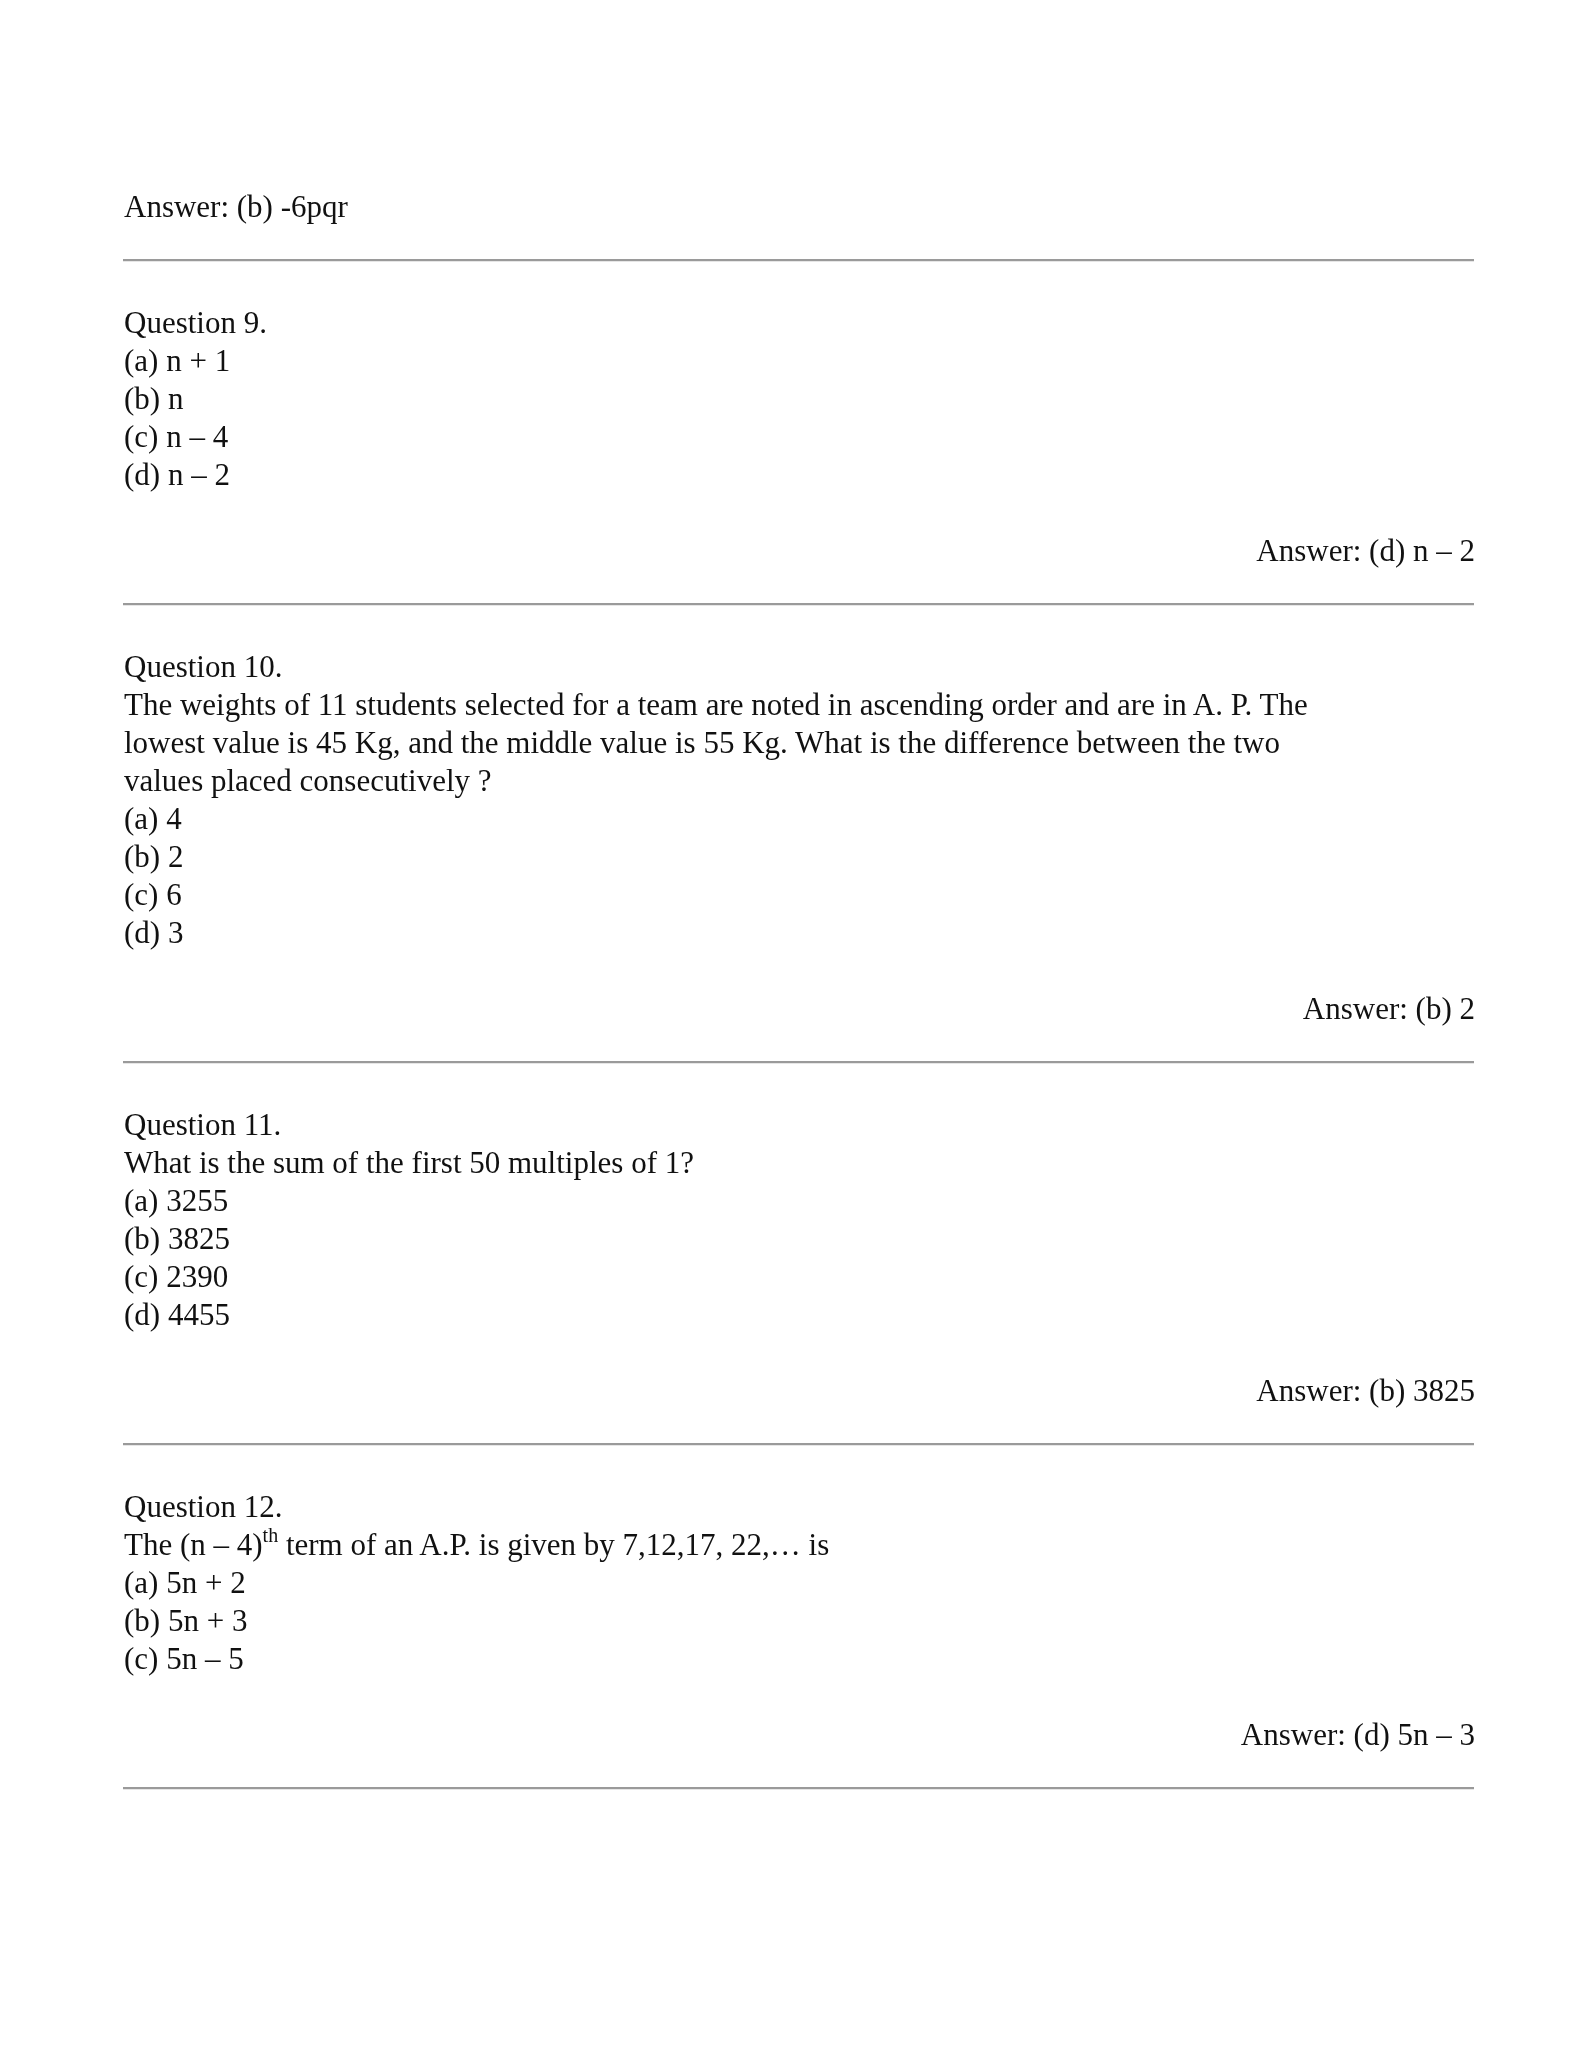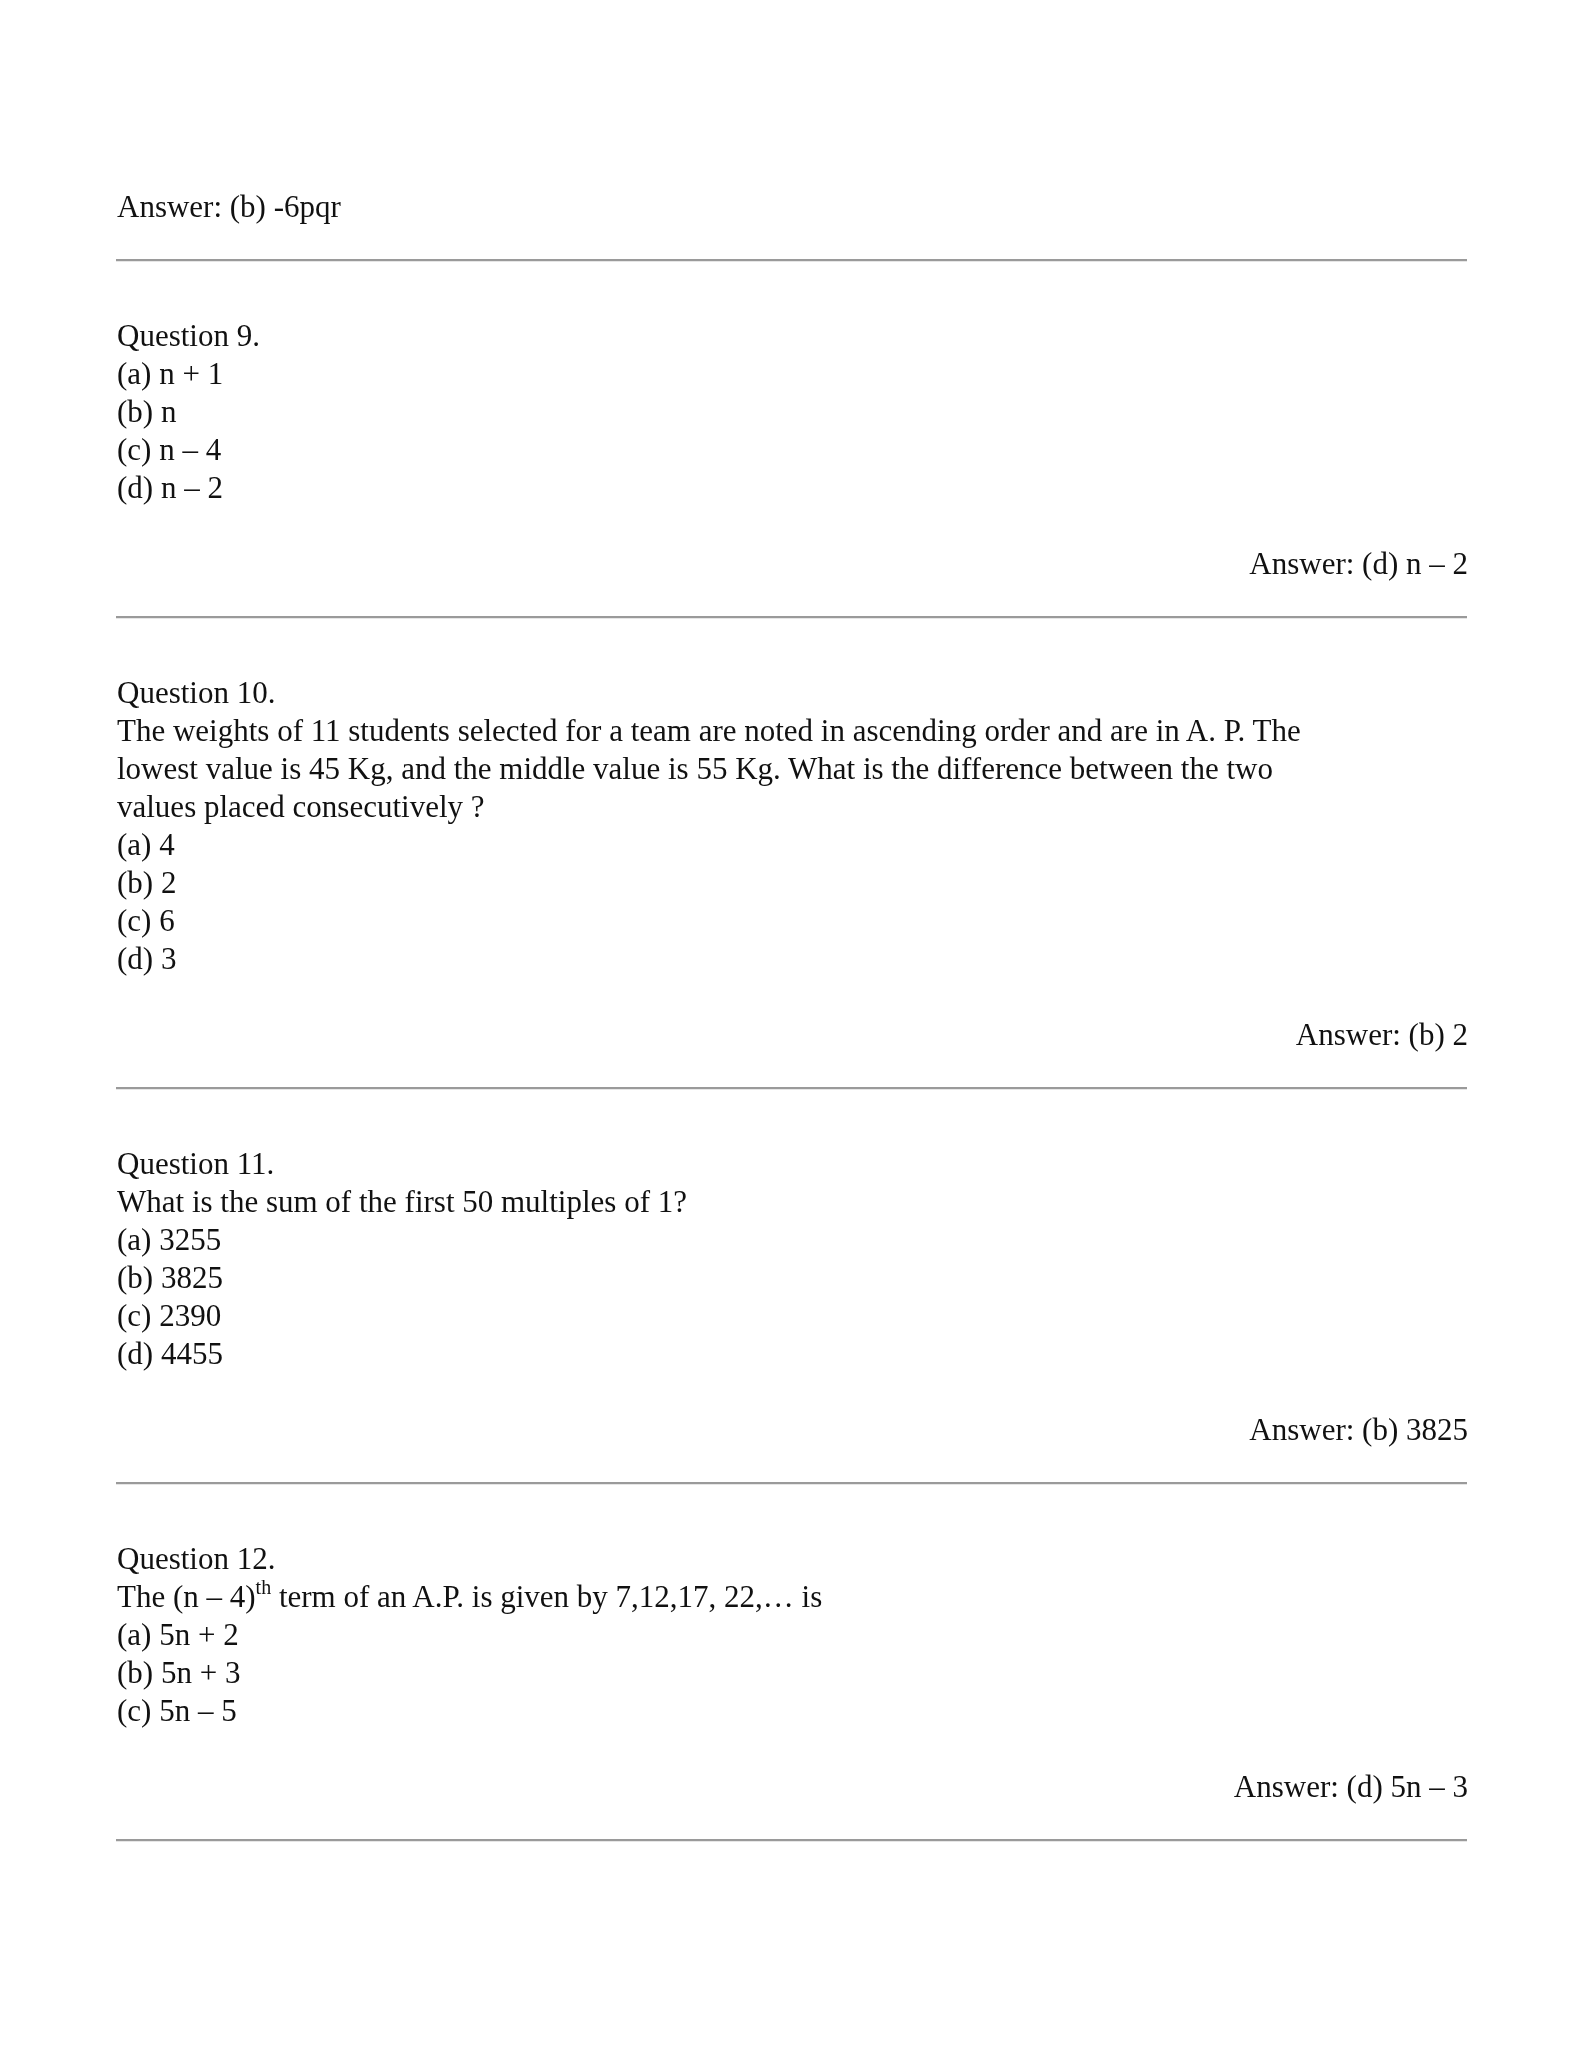--- a/index.html
+++ b/index.html
@@ -8,27 +8,27 @@
     height: 2048px;
     position: relative;
     overflow: hidden;
     font-family: "Liberation Serif", "DejaVu Serif", serif;
     font-size: 31px;
     line-height: 38px;
     color: #111111;
   }
   .page {
     position: absolute;
-    left: 117px;
+    left: 124px;
     top: 188px;
     width: 1351px;
   }
   .line { display: block; height: 38px; white-space: nowrap; }
   .answer { display: block; height: 38px; white-space: nowrap; }
-  .qblock { margin-top: 55px; }
+  .qblock { margin-top: 42px; }
   .qblock .answer { margin-top: 38px; text-align: right; }
   .rule {
     margin: 33px 0 0 -1px;
     height: 0;
     border: 0;
     border-top: 2px solid #9a9a9a;
     border-bottom: 1px solid #e6e6e6;
     width: 1351px;
   }
   sup { font-size: 20px; line-height: 0; position: relative; top: -2px; vertical-align: super; }

